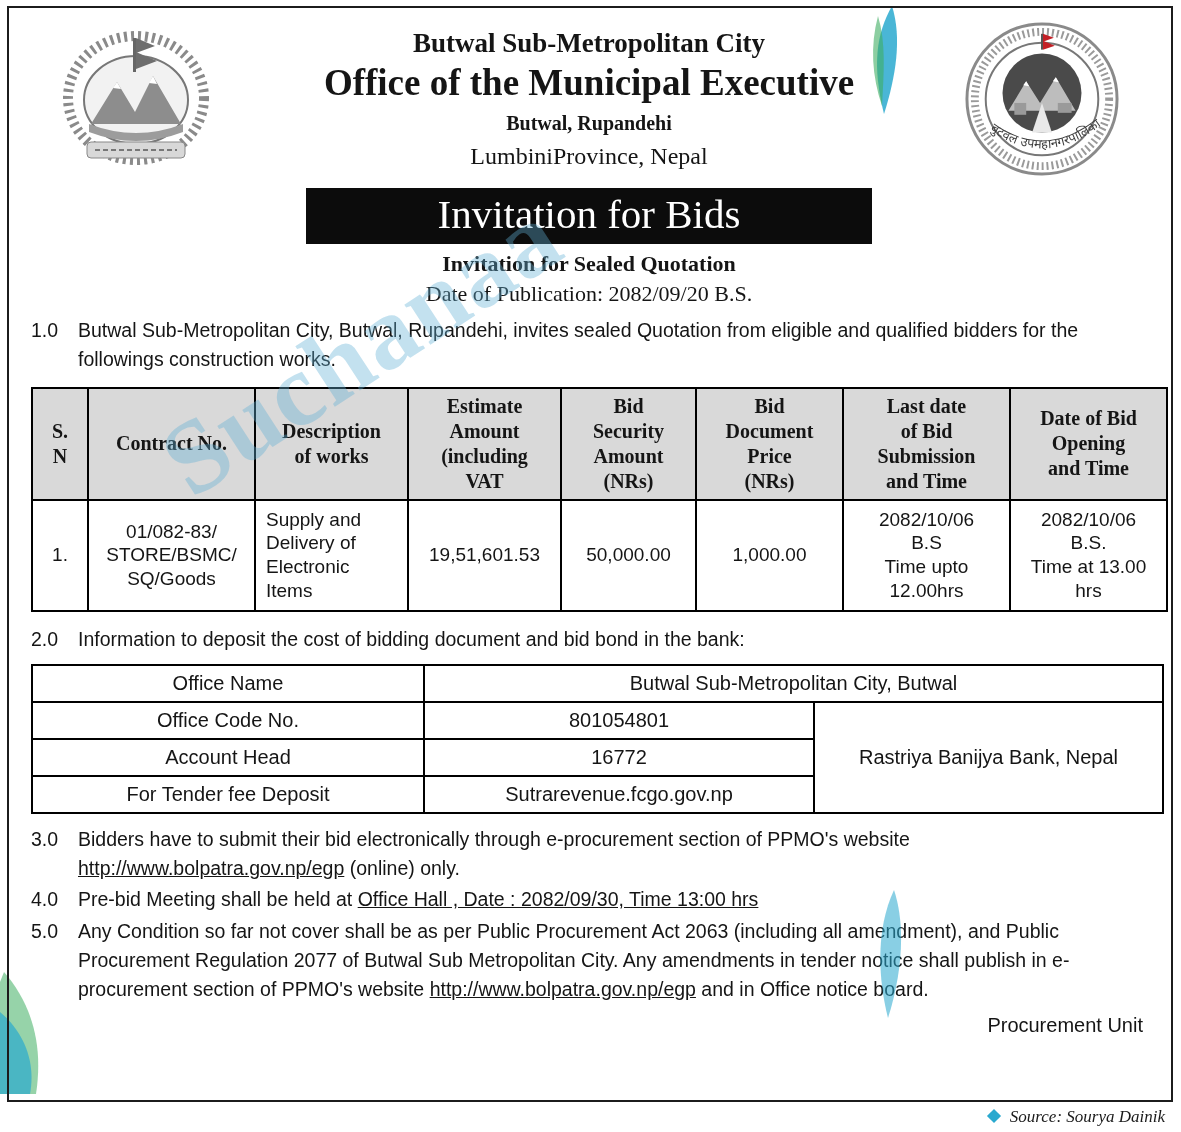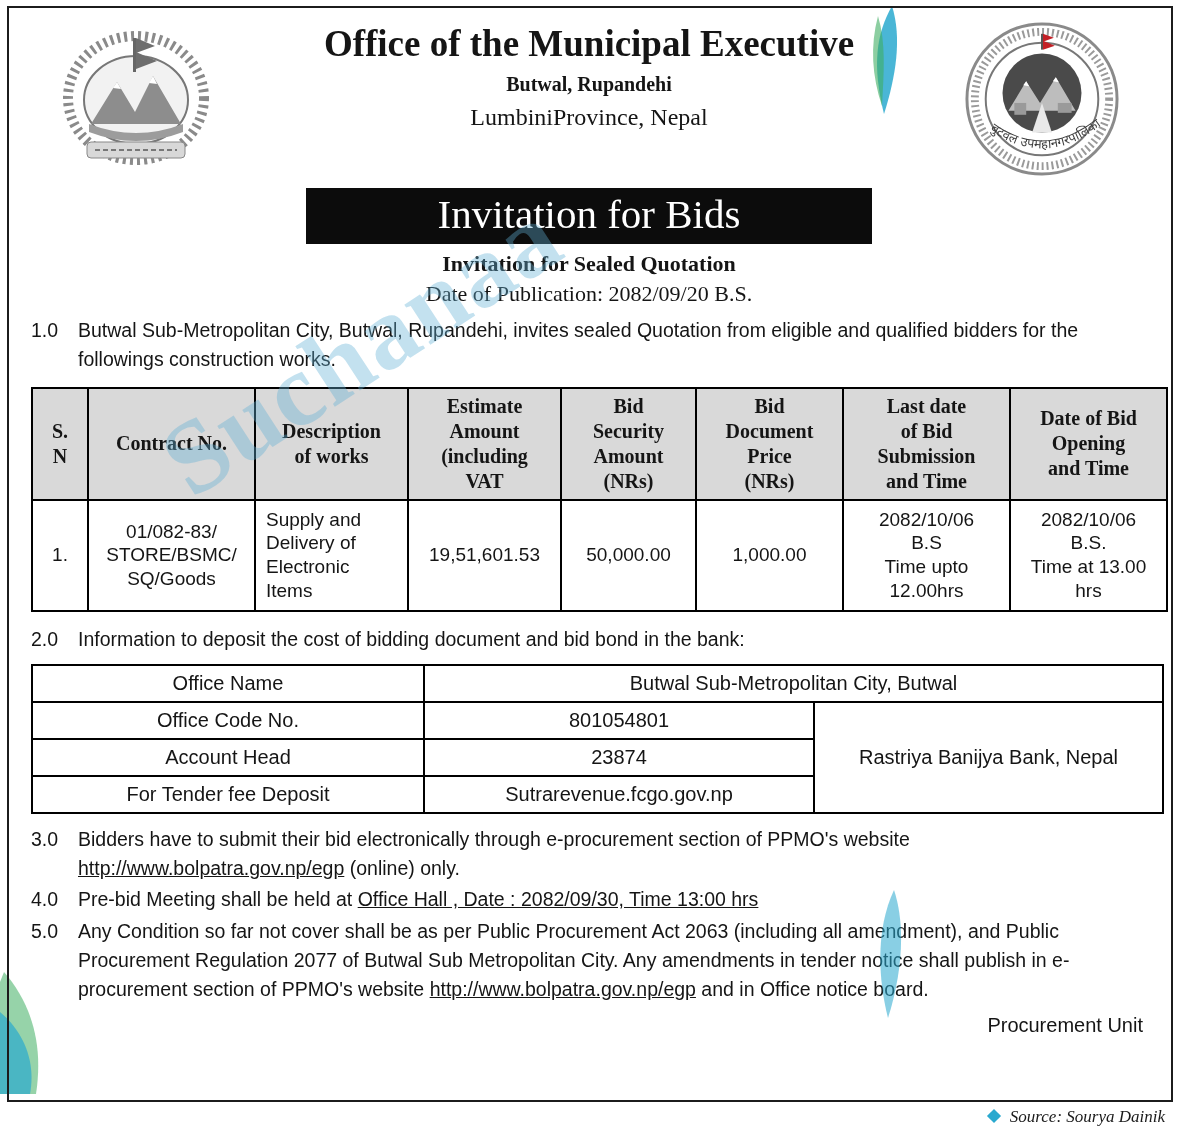--- a/index.html
+++ b/index.html
@@ -98,20 +98,21 @@
           <path d="M30 104 L56 62 L74 92 L92 56 L120 104 Z" fill="#8d8d8d"></path>
           <path d="M52 68 L56 62 L60 69 Z M88 63 L92 56 L96 64 Z" fill="#ffffff"></path>
           <path d="M28 104 Q75 122 122 104 L122 112 Q75 130 28 112 Z" fill="#9c9c9c"></path>
           <rect x="72" y="18" width="3" height="34" fill="#666"></rect>
           <path d="M75 18 L94 26 L75 33 Z M75 32 L96 41 L75 49 Z" fill="#6e6e6e"></path>
           <rect x="26" y="122" width="98" height="16" rx="4" fill="#d8d8d8" stroke="#888"></rect>
           <line x1="34" y1="130" x2="116" y2="130" stroke="#777" stroke-width="2" stroke-dasharray="5 3"></line>
         </svg>
       </div>
       <div class="header-center">
+        <div class="org1">Butwal Sub-Metropolitan City</div>
         <div class="org2">Office of the Municipal Executive</div>
         <div class="org3">Butwal, Rupandehi</div>
         <div class="org4">LumbiniProvince, Nepal</div>
       </div>
       <div class="logo-box">
         <svg width="158" height="158" viewBox="0 0 160 160">
           <circle cx="80" cy="80" r="76" fill="#ffffff" stroke="#8a8a8a" stroke-width="3"></circle>
           <circle cx="80" cy="80" r="68" fill="none" stroke="#9a9a9a" stroke-width="8" stroke-dasharray="2 3"></circle>
           <circle cx="80" cy="80" r="57" fill="none" stroke="#777" stroke-width="2"></circle>
           <circle cx="80" cy="74" r="40" fill="#4a4a4a"></circle>
@@ -219,21 +220,21 @@
           <td>Office Name</td>
           <td colspan="2">Butwal Sub-Metropolitan City, Butwal</td>
         </tr>
         <tr>
           <td>Office Code No.</td>
           <td>801054801</td>
           <td rowspan="3">Rastriya Banijya Bank, Nepal</td>
         </tr>
         <tr>
           <td>Account Head</td>
-          <td>23874</td>
+          <td>16772</td>
         </tr>
         <tr>
           <td>For Tender fee Deposit</td>
           <td>Sutrarevenue.fcgo.gov.np</td>
         </tr>
       </tbody>
     </table>
 
     <div class="clause" style="margin-top:11px;">
       <span class="num">3.0</span>

